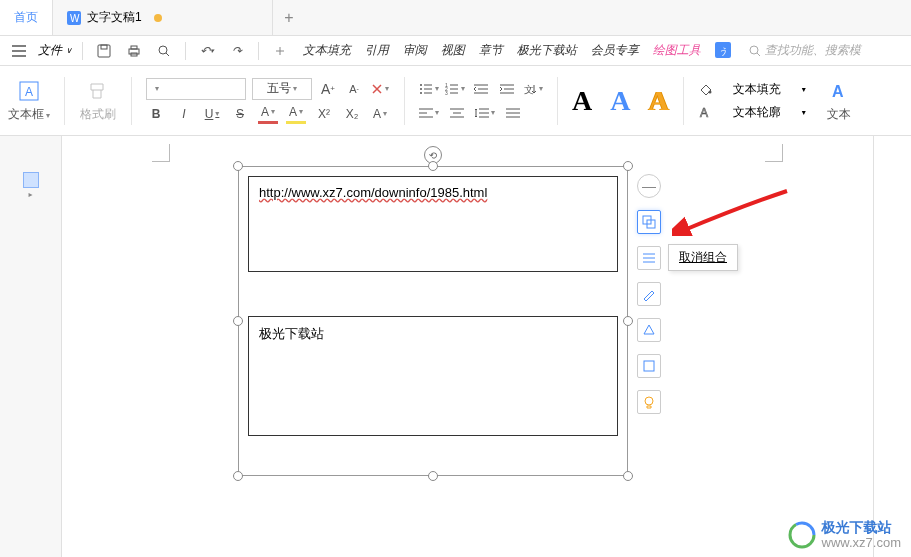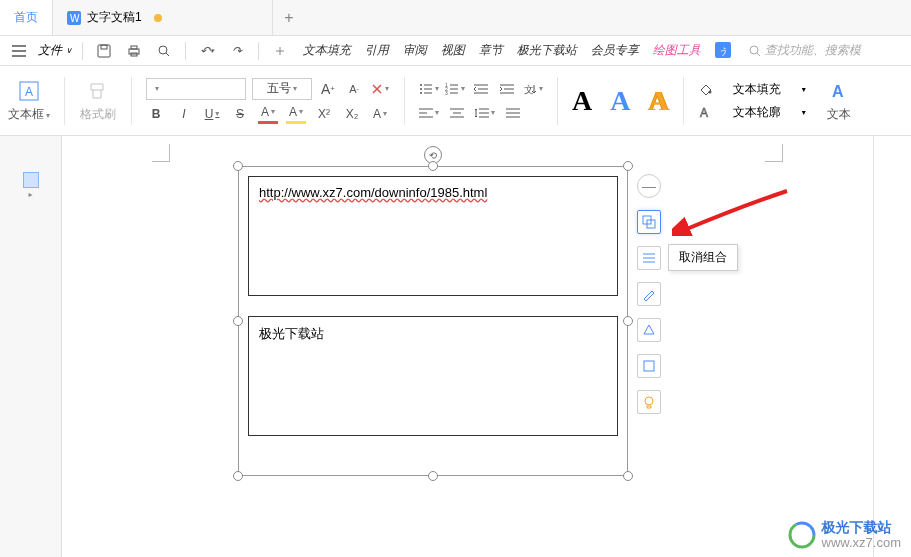--- a/index.html
+++ b/index.html
@@ -57,32 +57,32 @@
   .corner { position:absolute; width:18px; height:18px; border-color:#bbb; }
   .corner-tl { border-top:1px solid #bbb; border-left:1px solid #bbb; top:8px; left:90px; transform:rotate(180deg); }
   .corner-tr { border-top:1px solid #bbb; border-right:1px solid #bbb; top:8px; right:90px; transform:scaleX(-1) rotate(180deg); }
   
   
   .sel-group { position:absolute; left:186px; top:40px; width:370px; height:290px; }
   .sel-border { position:absolute; inset:-10px; border:1px solid #999; }
   .sel-handle { position:absolute; width:10px; height:10px; background:#fff; border:1px solid #888; border-radius:50%; }
   .sel-rotate { position:absolute; top:-30px; left:50%; transform:translateX(-50%); width:18px; height:18px; border:1px solid #888; border-radius:50%; background:#fff; display:flex; align-items:center; justify-content:center; font-size:10px; color:#666; }
   .txt-box { position:absolute; border:1px solid #333; background:#fff; padding:8px 10px; font-size:13px; width:100%; }
-  .box1 { top:0; height:120px; }
+  .box1 { top:0; height:96px; }
   .box2 { top:140px; height:120px; }
   .underdots { text-decoration: underline; text-decoration-color: #d9534f; text-decoration-style: wavy; }
   
   
   .float-tools { position:absolute; left:575px; top:38px; display:flex; flex-direction:column; gap:12px; }
   .ftool { width:24px; height:24px; border:1px solid #ccc; background:#fff; display:flex; align-items:center; justify-content:center; font-size:12px; color:#4a8efb; cursor:pointer; border-radius:2px; }
   .ftool.minus { border-radius:50%; color:#888; font-size:14px; }
   .ftool.hover { border-color:#4a8efb; box-shadow:0 0 4px rgba(74,142,251,.3); }
   
   
-  .tooltip { position:absolute; left:606px; top:108px; background:#fff; border:1px solid #ccc; padding:4px 10px; font-size:12px; box-shadow:2px 2px 4px rgba(0,0,0,.1); }
+  .tooltip { position:absolute; left:606px; top:108px; background:#fff; border:1px solid #ccc; padding:4px 10px; font-size:12px; box-shadow:2px 2px 4px rgba(0,0,0,.1);text-decoration:underline; }
   
   
   .arrow { position:absolute; left:610px; top:50px; width:120px; height:50px; }
   
   
   .watermark { position:absolute; right:10px; bottom:6px; display:flex; align-items:center; gap:6px; font-size:12px; }
   .wm-logo { width:28px; height:28px; }
   .wm-text { display:flex; flex-direction:column; line-height:1.2; }
   .wm-title { color:#3a7bd5; font-weight:bold; font-size:14px; }
   .wm-url { color:#999; font-size:13px; }

